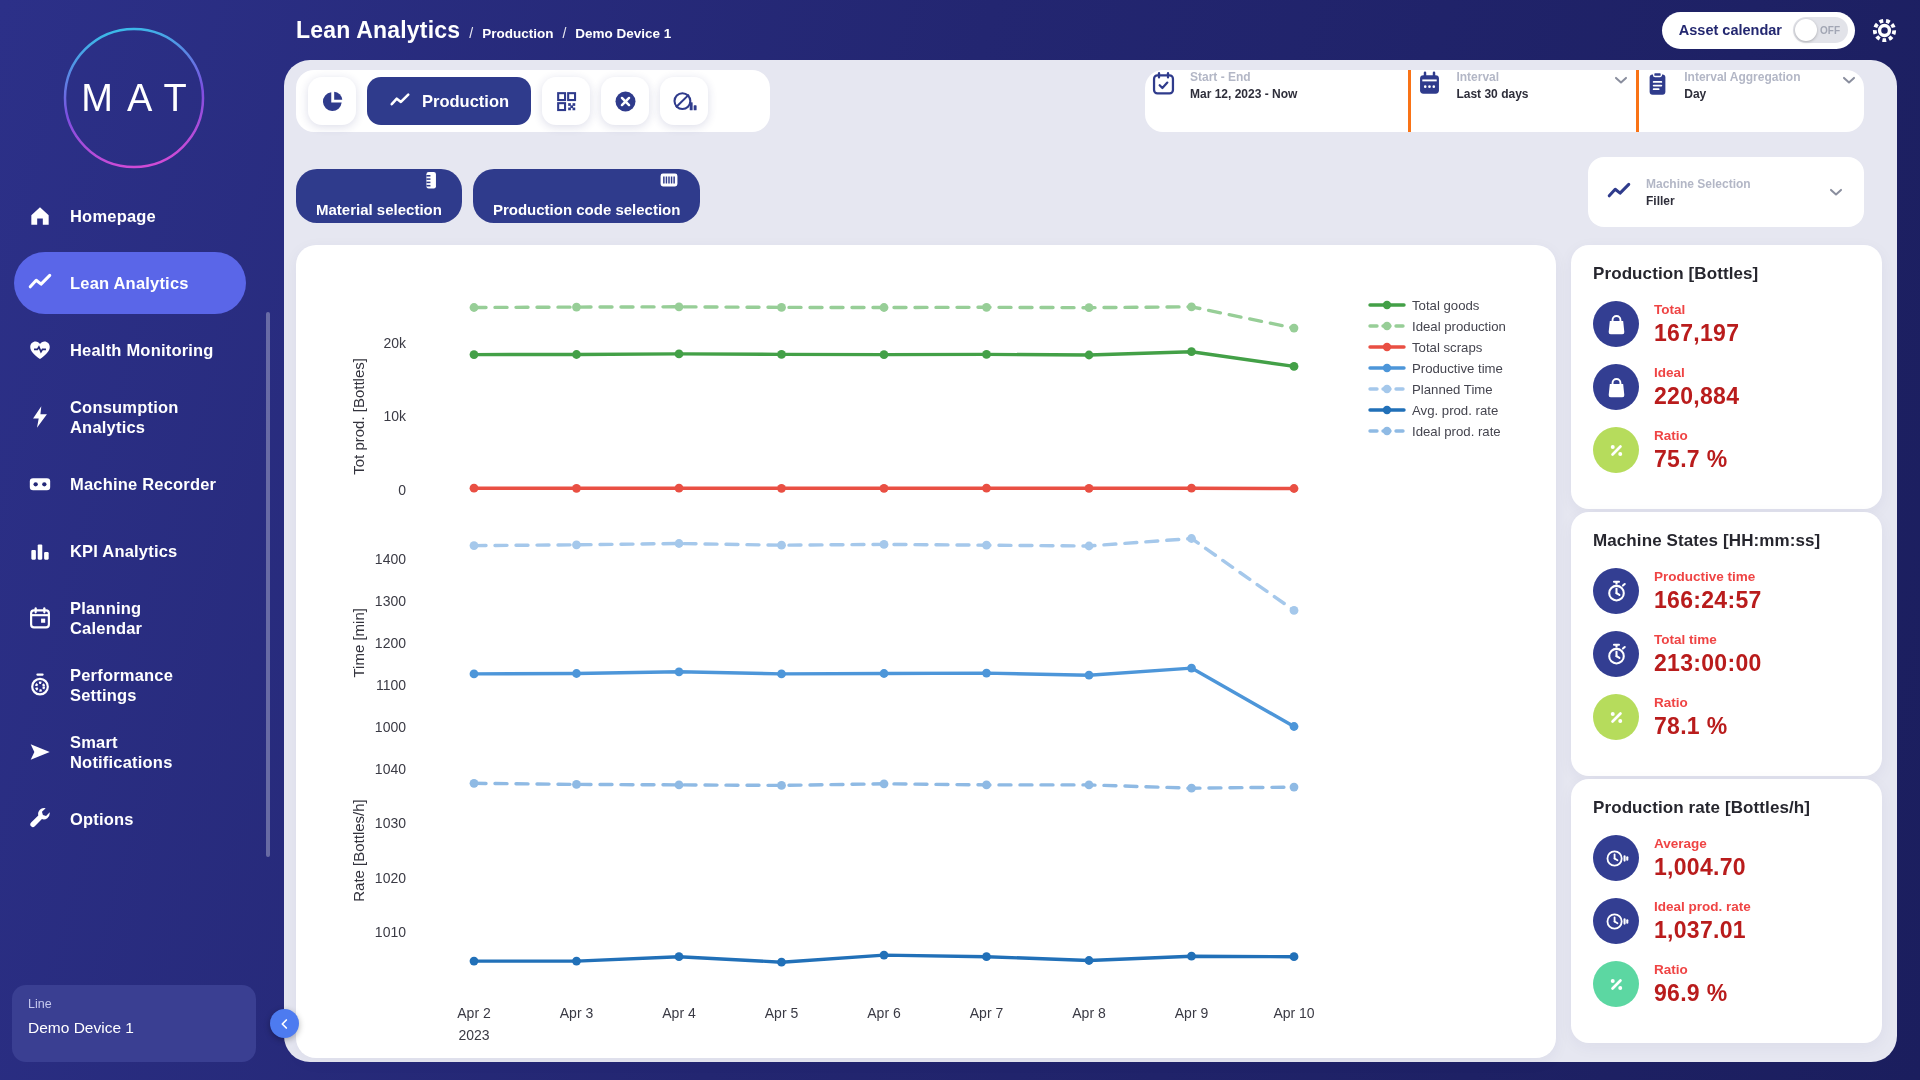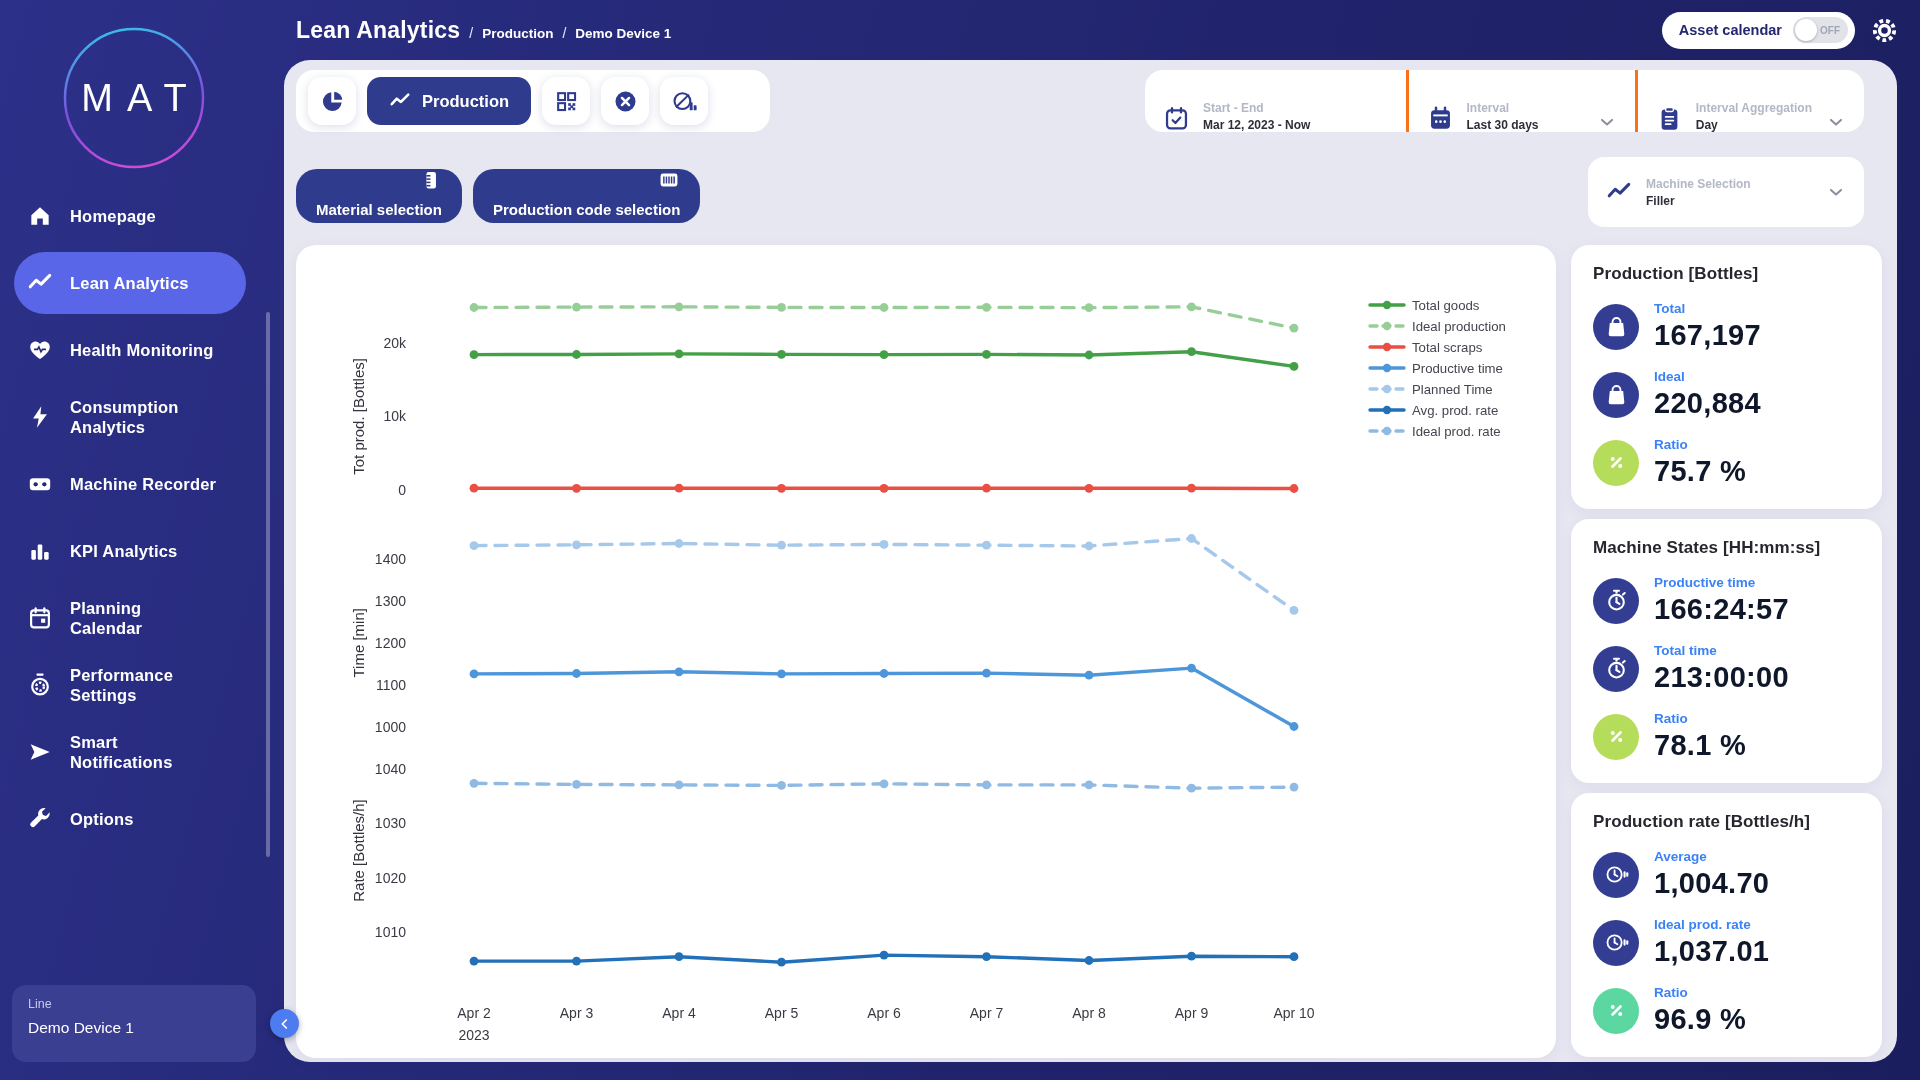--- a/index.html
+++ b/index.html
@@ -63,21 +63,21 @@
     display:flex; align-items:center; justify-content:center; cursor:pointer; padding:0; }
   .icon-btn svg { width:25px; height:25px; }
   .pill-btn { height:48px; border-radius:14px; background:#2F3B8C; color:#fff; border:none;
     display:flex; align-items:center; gap:11px; padding:0 22px; font-size:16.5px; font-weight:700;
     cursor:pointer; font-family:inherit; }
   .pill-btn .bicon { width:22px; height:22px; color:#fff; }
   .pill-btn .bicon svg { width:100%; height:100%; }
 
   .filter-right { position:absolute; left:861px; top:10px; width:719px; height:62px; background:#fff;
     border-radius:18px; display:flex; align-items:stretch; }
-  .fsection { flex:1; display:flex; align-items:flex-end; gap:13px; padding:0 18px; cursor:pointer; min-width:0; }
+  .fsection { flex:1; display:flex; align-items:flex-start; gap:13px; padding:0 5px; cursor:pointer; min-width:0; }
   .fsection + .fsection { border-left:3px solid #f97316; }
   .fsection.wide { flex:1.18; }
   .ficon { width:27px; height:27px; color:#2F3B8C; flex:0 0 27px; }
   .ficon svg { width:100%; height:100%; }
   .ftext { display:flex; flex-direction:column; gap:3px; min-width:0; }
   .flabel { font-size:12px; color:#B3B7C6; font-weight:600; white-space:nowrap; }
   .fvalue { font-size:12px; color:#2E2E3A; font-weight:600; white-space:nowrap; }
   .fchevron { margin-left:auto; width:20px; height:20px; color:#8A8E9E; flex:0 0 20px; }
   .fchevron svg { width:100%; height:100%; }
 
@@ -95,30 +95,30 @@
 
   .chart-card { position:absolute; left:12px; top:185px; width:1260px; height:813px; background:#fff;
     border-radius:20px; box-shadow:0 4px 16px rgba(35,40,100,0.05); }
   .chart-svg { position:absolute; left:24px; top:8px; }
   .chart-svg text { font-family:"Liberation Sans", sans-serif; }
   .tick { font-size:14px; fill:#3A3A44; }
   .axis-title { font-size:15px; fill:#33333D; }
   .xlab { font-size:14px; fill:#3A3A44; }
   .legend-text { font-size:13.2px; fill:#45454F; }
 
-  .kpi-col { position:absolute; left:1287px; top:185px; width:311px; display:flex; flex-direction:column; gap:10px; }
+  .kpi-col { position:absolute; left:1287px; top:185px; width:311px; display:flex; flex-direction:column; gap:3px; }
   .kpi-card { background:#fff; border-radius:18px; height:264px; padding:19px 22px;
     box-shadow:0 4px 16px rgba(35,40,100,0.05); }
   .kpi-title { margin:0; font-size:17px; font-weight:800; color:#26262E; letter-spacing:0.1px; }
   .stat-row { display:flex; align-items:center; gap:15px; margin-top:17px; }
   .stat-circle { width:46px; height:46px; border-radius:50%; display:flex; align-items:center;
     justify-content:center; color:#fff; flex:0 0 46px; }
   .stat-circle svg { width:25px; height:25px; }
-  .stat-label { font-size:13.5px; font-weight:700; color:#3b82f6; margin-bottom:3px; }
-  .stat-value { font-size:29px; font-weight:800; color:#0f172a; letter-spacing:0.3px; }
+  .stat-label { font-size:13.5px; font-weight:700; color:#ef4444; margin-bottom:3px; }
+  .stat-value { font-size:23px; font-weight:800; color:#b91c1c; letter-spacing:0.3px; }
 </style>
 </head>
 <body>
 
 <div class="app">
 
   <aside class="sidebar">
     <div class="logo">
       <svg width="142" height="142">
         <defs>

